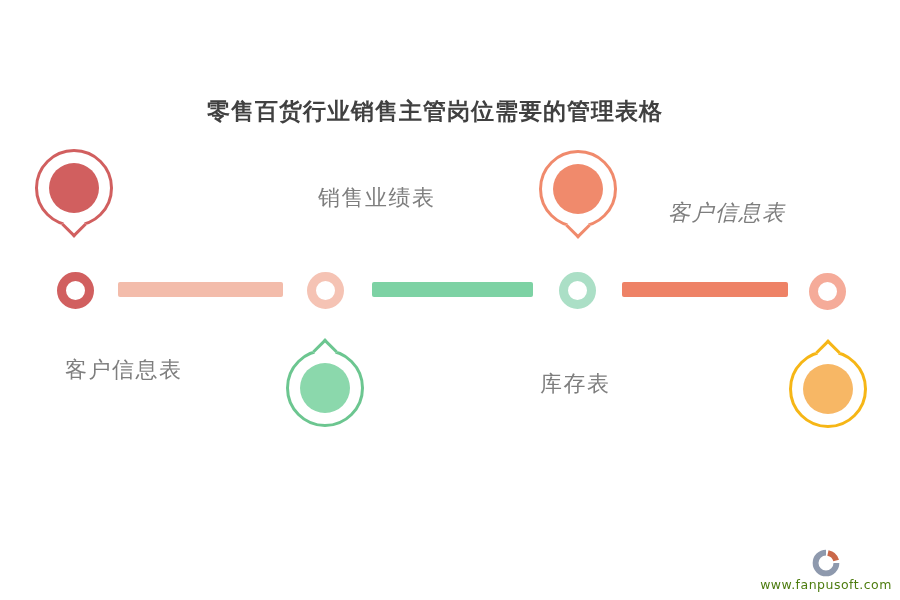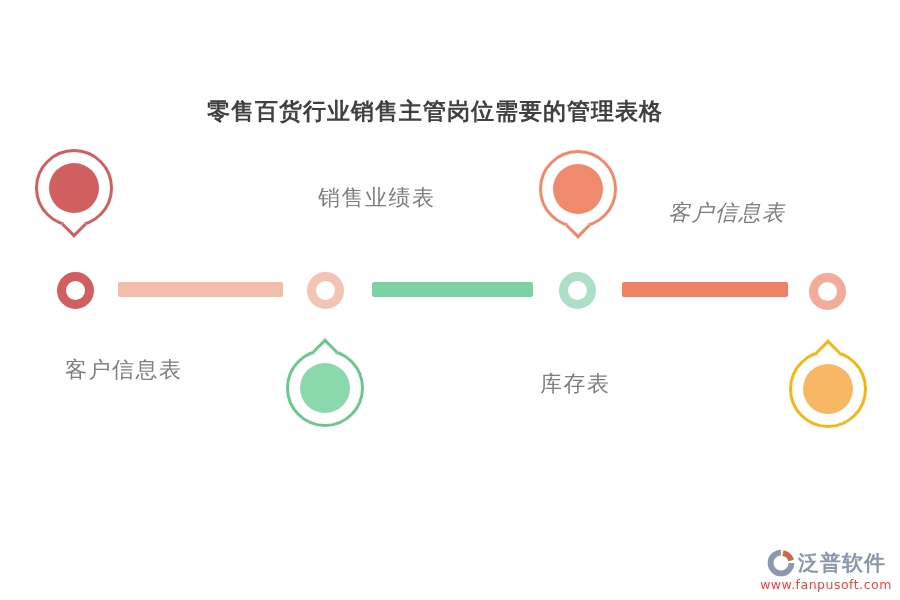--- a/index.html
+++ b/index.html
@@ -91,18 +91,17 @@
   <div class="connector" style="left: 118px; width: 165px; --fill: #f3bcab;"></div>
   <div class="connector" style="left: 372px; width: 161px; --fill: #7dd2a4;"></div>
   <div class="connector" style="left: 622px; width: 166px; --fill: #ee8266;"></div>
 
   <div class="watermark">
     <div class="wm-row">
       <svg width="30" height="30" viewBox="0 0 36 36">
         <path d="M18 2 a16 16 0 1 0 16 16 l-7 0 a9 9 0 1 1 -9 -9 z" fill="#8e99ad"></path>
         <path d="M21 2.6 a16 16 0 0 1 12.6 11.6 l-6.8 1.6 a9 9 0 0 0 -7.2 -6.6 z" fill="#cb6849"></path>
       </svg>
-      <span class="wm-brand" style="color: rgb(139, 151, 171);">泛普软件</span>
     </div>
-    <div class="wm-url" style="color: #ef4444;">www.fanpusoft.com</div>
+    <div class="wm-url" style="color: #4d7c0f;">www.fanpusoft.com</div>
   </div>
 
 </div>
 
 </body></html>

